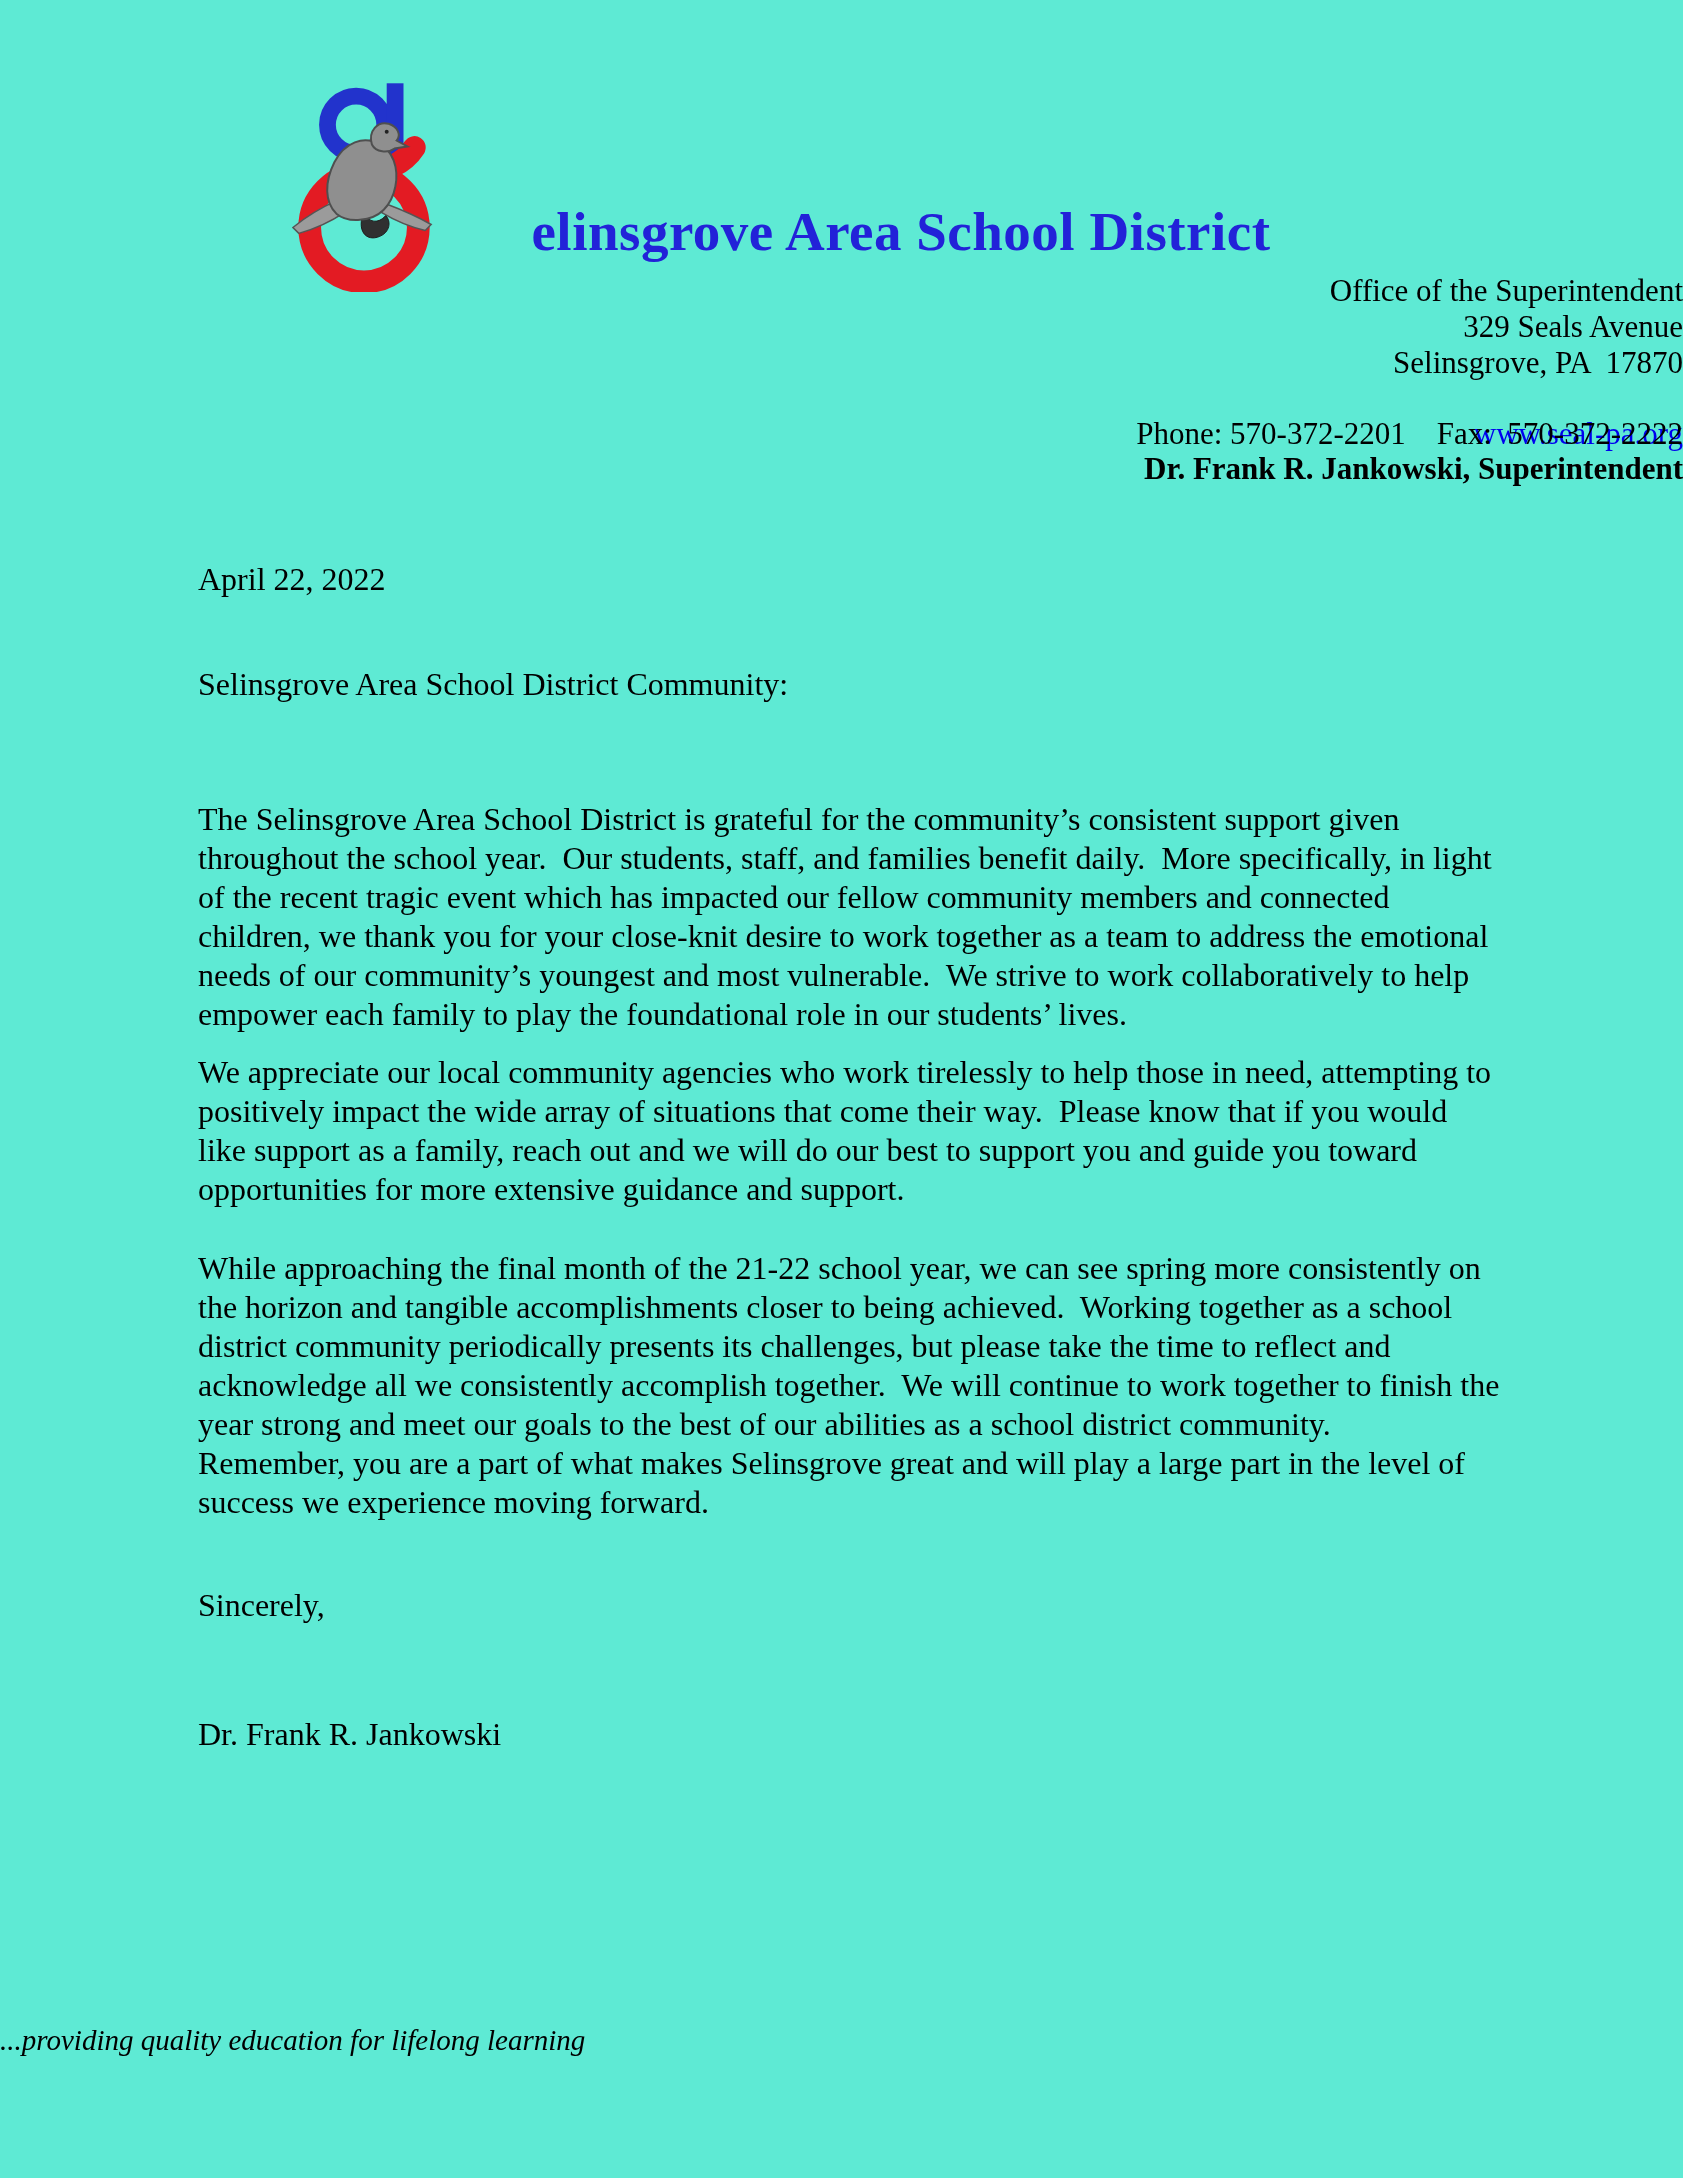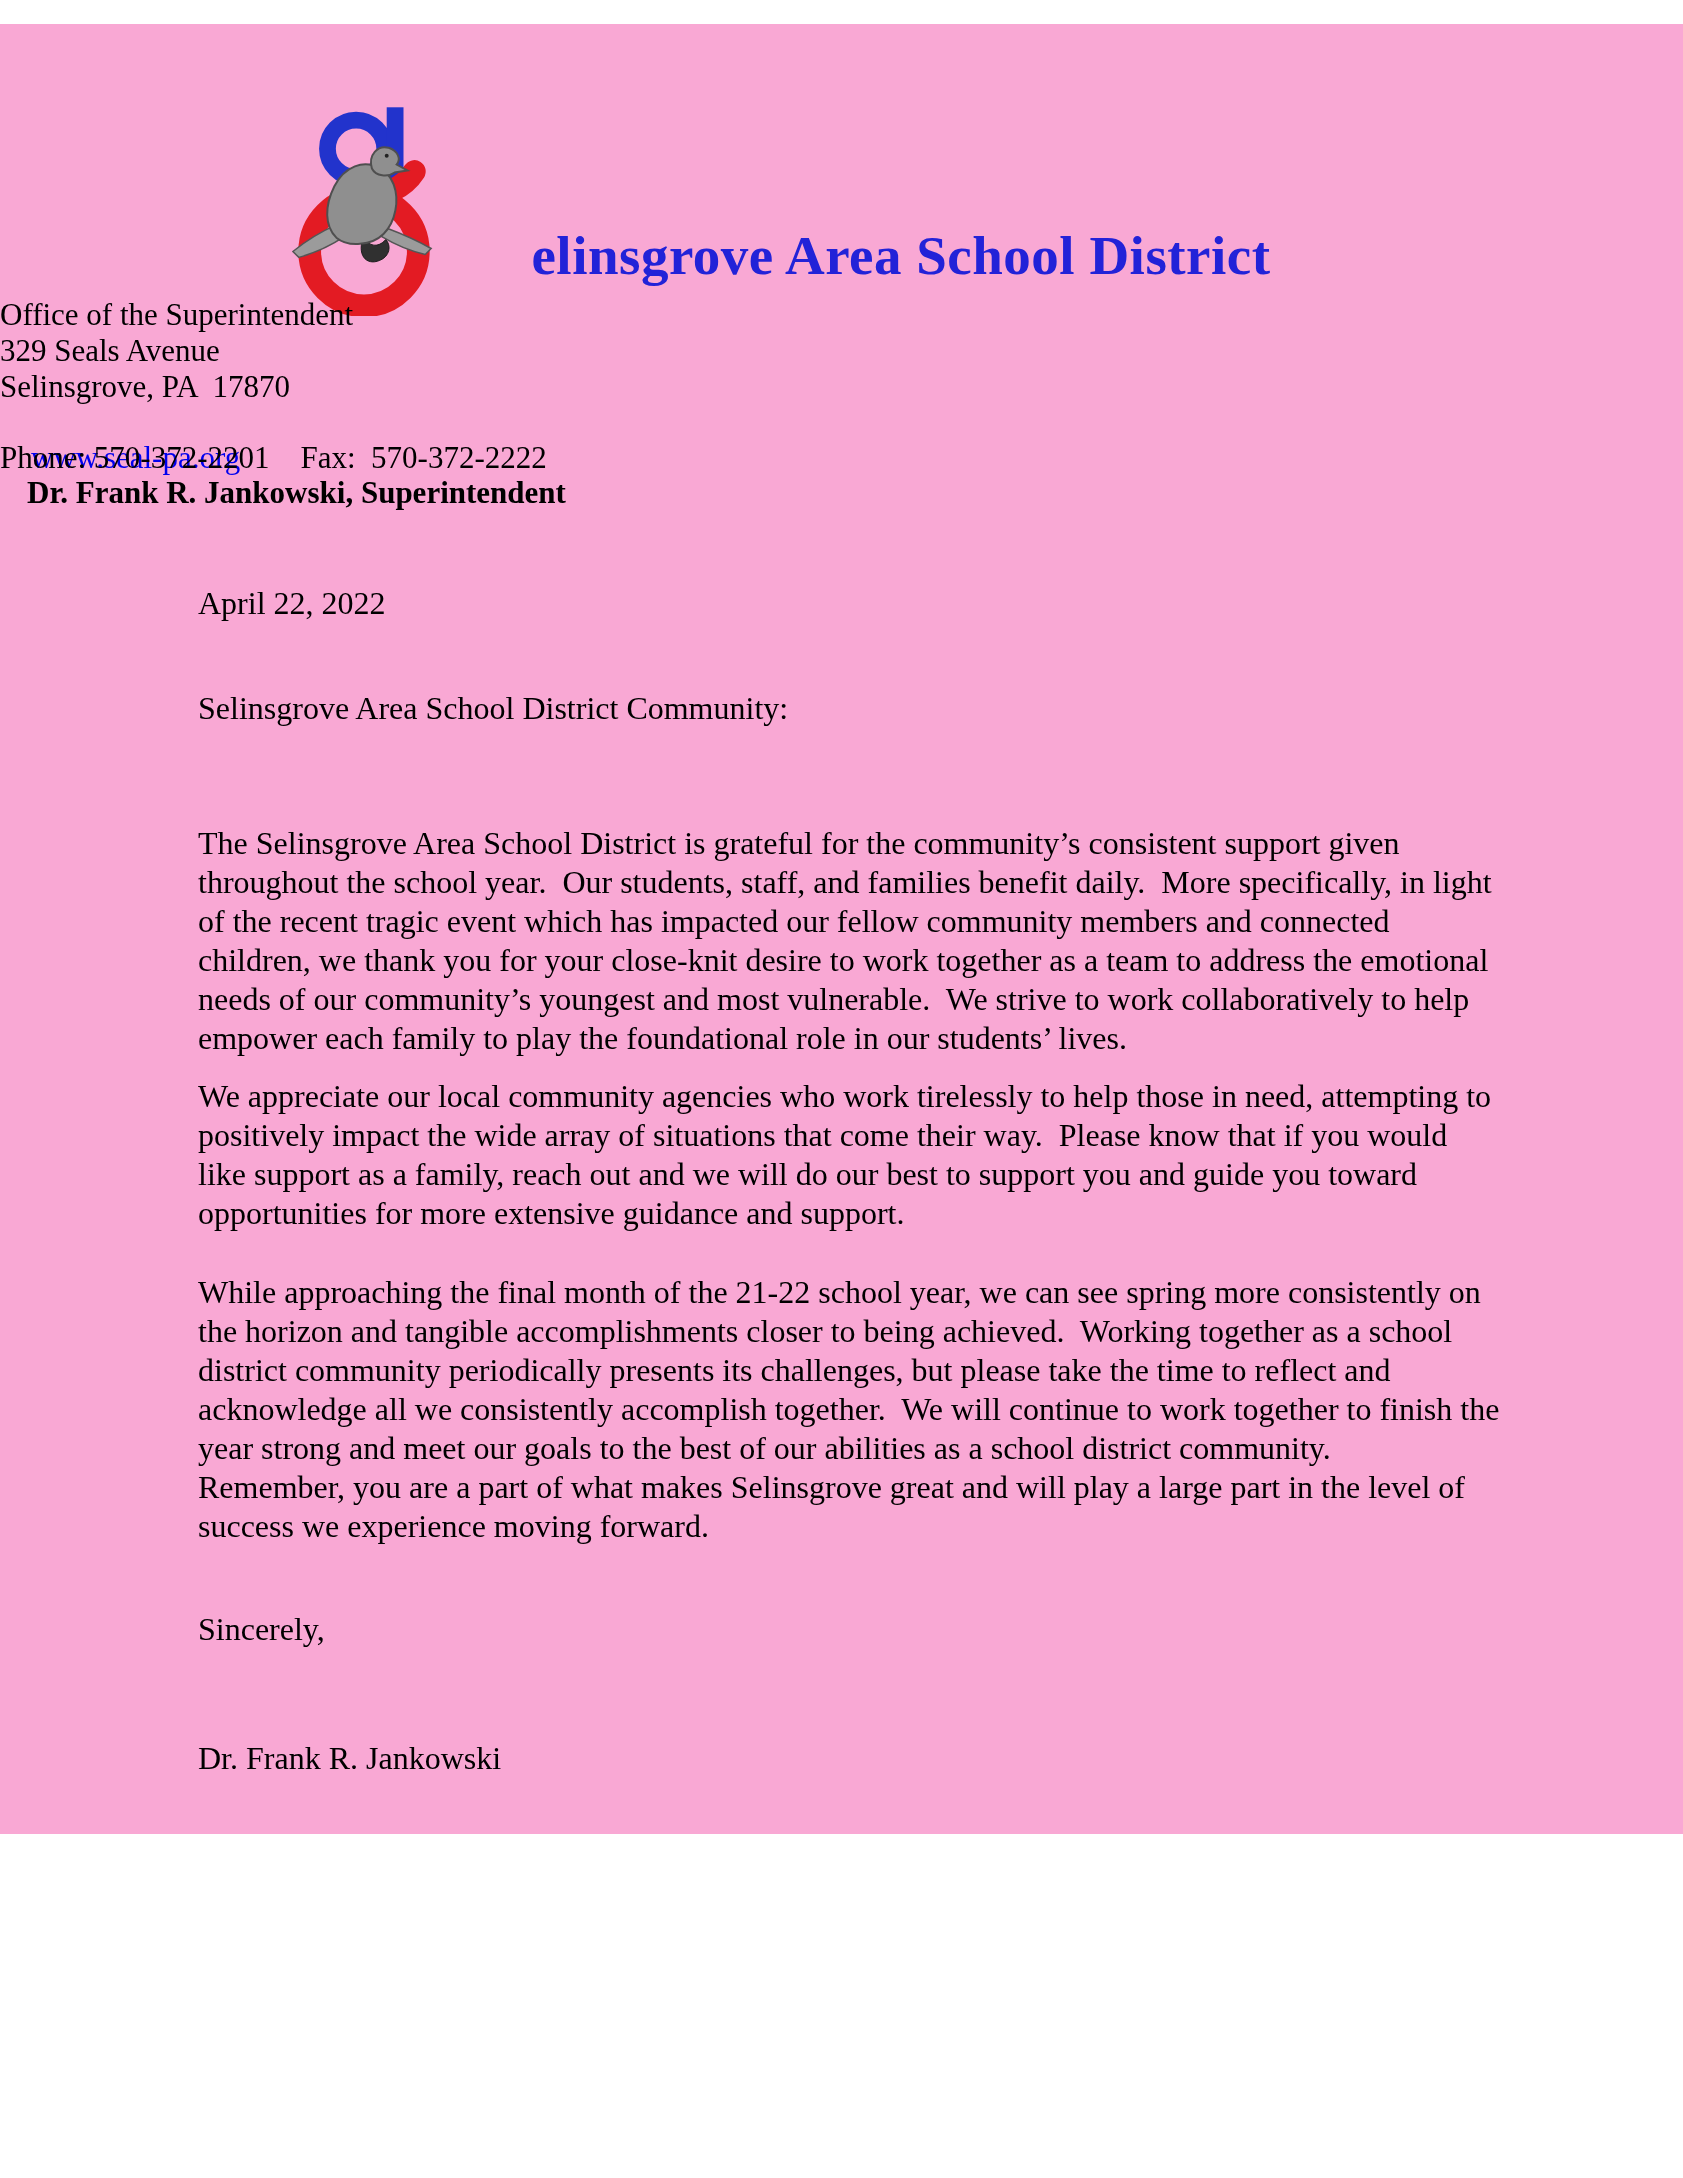--- a/index.html
+++ b/index.html
@@ -1,25 +1,24 @@
 <!DOCTYPE html>
 <html><head>
 <meta charset="utf-8">
 <style>
   * { margin: 0; padding: 0; box-sizing: border-box; }
   html, body { background: #ffffff; }
   .page {
     position: relative;
     width: 1683px;
-    height: 1810px;
-    background: #f9a8d4;
+    height: 2178px;
+    background: #5eead4;
     font-family: "Liberation Serif", serif;
     color: #000000;
     overflow: hidden;
-    margin-top: 24px;
   }
   .logo {
     position: absolute;
     left: 285px;
     top: 79px;
     width: 158px;
     height: 213px;
   }
   .district-title {
     position: absolute;
@@ -31,21 +30,21 @@
     font-weight: bold;
     color: #2222d8;
     letter-spacing: 0.5px;
     text-indent: 119px; 
     white-space: pre;
   }
   .hdr-line {
     position: absolute;
     left: 0;
     width: 100%;
-    text-align: left;
+    text-align: right;
     font-size: 31px;
     white-space: pre;
   }
   .hdr-office { top: 273px; }
   .hdr-addr1  { top: 309px; }
   .hdr-addr2  { top: 345px; }
   .hdr-web    { top: 380px; }
   .hdr-web a, .hdr-web span.link {
     color: #0000ee;
     cursor: pointer;

